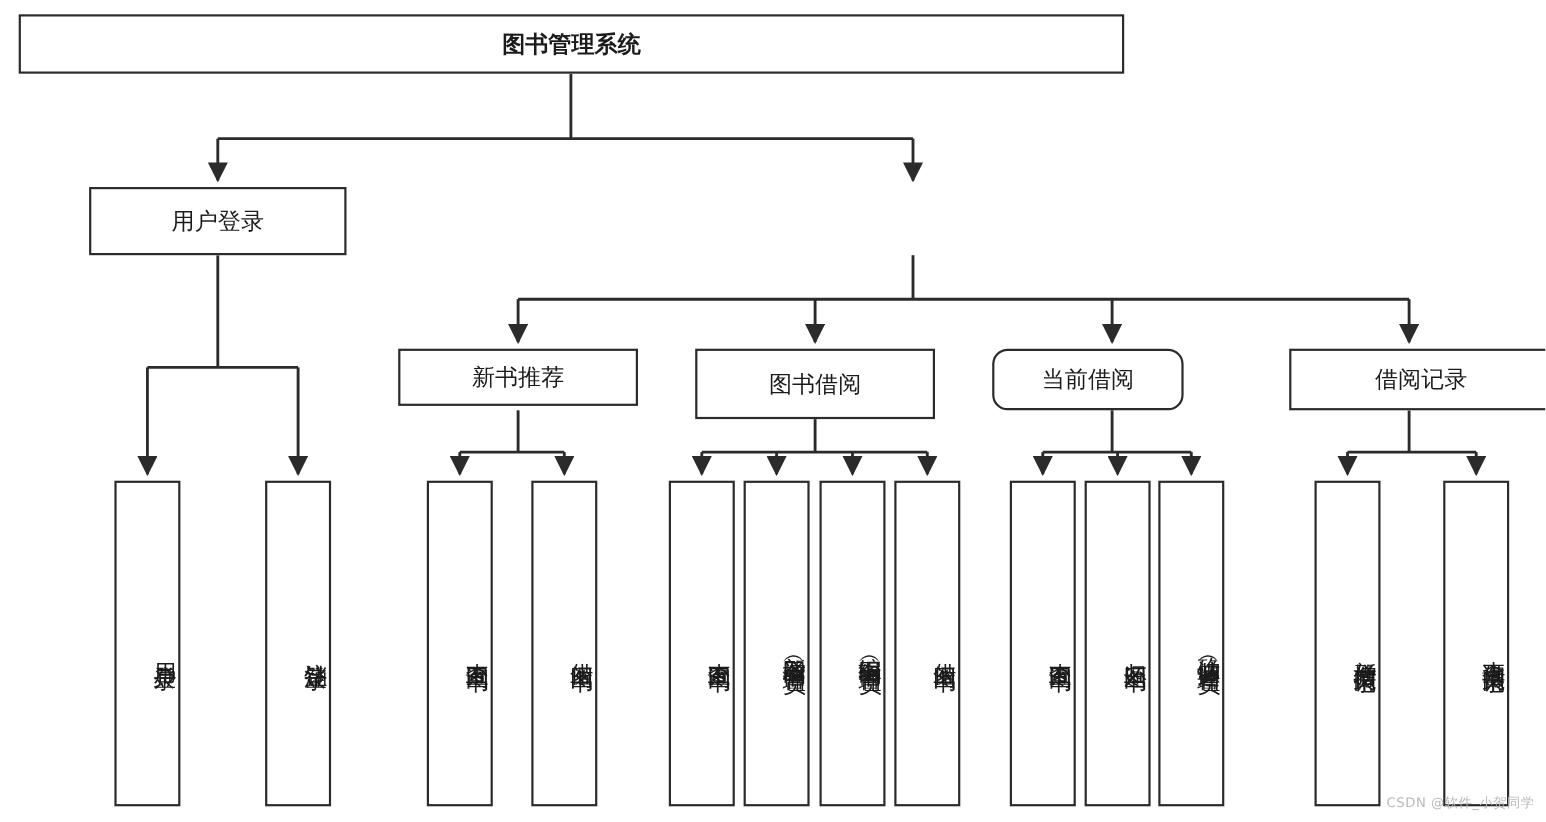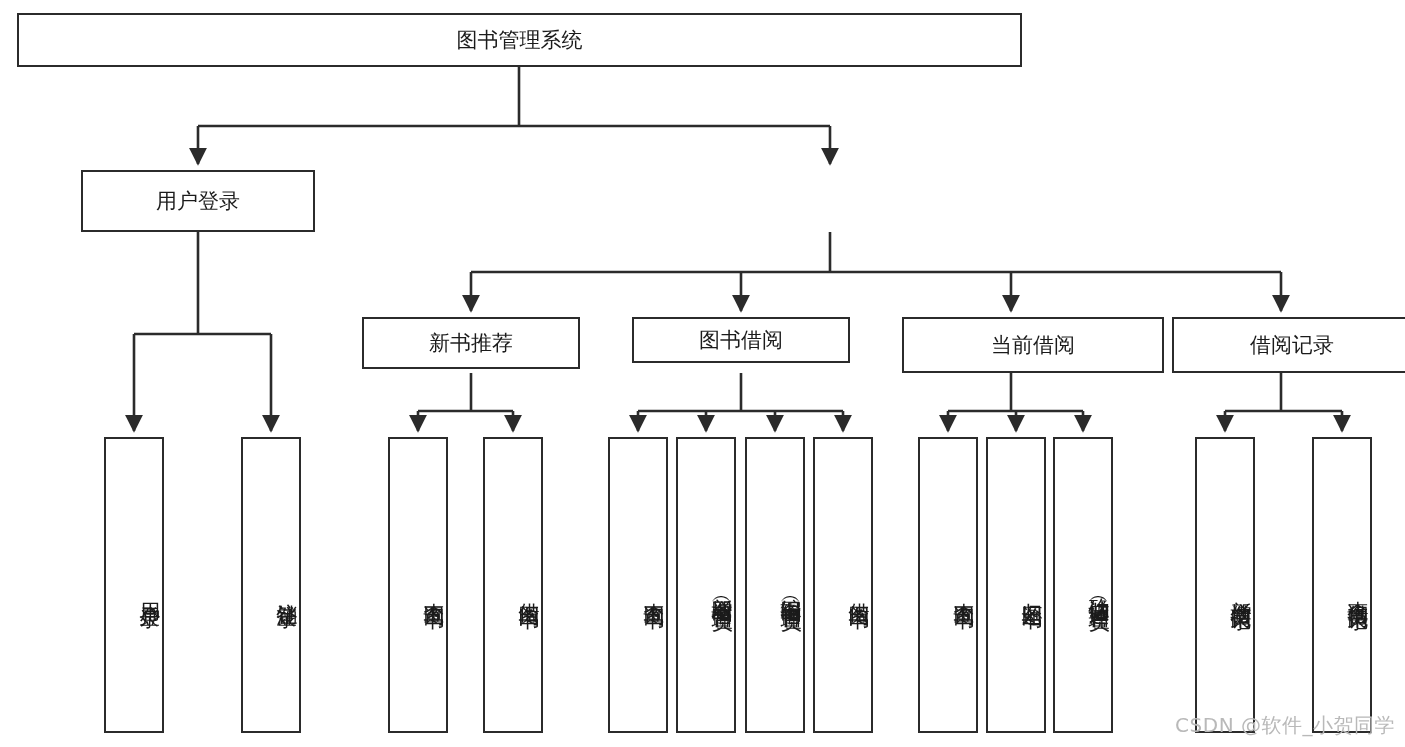--- a/index.html
+++ b/index.html
@@ -33,20 +33,21 @@
     background: #ffffff;
     display: flex;
     align-items: center;
     justify-content: center;
     color: #1b1b1b;
     line-height: 1.18;
     text-align: center;
   }
   .node.root {
     font-size: 21px;
+    font-weight: bold;
   }
   .node.branch {
     font-size: 21px;
   }
   .node.leaf {
     font-size: 21px;
     writing-mode: vertical-rl;
     text-orientation: upright;
     align-items: flex-start;
     justify-content: center;
@@ -56,21 +57,21 @@
   .leaf-label {
     writing-mode: vertical-rl;
     text-orientation: upright;
     letter-spacing: 2px;
     white-space: nowrap;
   }
   .watermark {
     position: absolute;
     right: 10px;
     bottom: 8px;
-    font-size: 20px;
+    font-size: 12px;
     color: #b9b9b9;
     white-space: nowrap;
     letter-spacing: 0.5px;
     margin-top: 13px;
   }
 </style>
 </head>
 <body>
 
 <div id="canvas">
@@ -131,24 +132,24 @@
     <span>图书管理系统</span>
   </div>
 
   <div class="node branch" style="left: 81px; top: 170px; width: 234px; height: 62px;">
     <span>用户登录</span>
   </div>
 
   <div class="node branch" style="left: 362px; top: 317px; width: 218px; height: 52px;">
     <span>新书推荐</span>
   </div>
-  <div class="node branch" style="left: 632px; top: 317px; width: 218px; height: 46px;">
+  <div class="node branch" style="left: 632px; top: 317px; width: 218px; height: 64px;">
     <span>图书借阅</span>
   </div>
-  <div class="node branch" style="left: 902px; top: 317px; width: 262px; height: 56px;">
+  <div class="node branch" style="left: 902px; top: 317px; width: 174px; height: 56px; border-radius: 14px;">
     <span>当前借阅</span>
   </div>
   <div class="node branch" style="left: 1172px; top: 317px; width: 240px; height: 56px;">
     <span>借阅记录</span>
   </div>
 
   <div class="node leaf" style="left: 104px; top: 437px; width: 60px; height: 296px;">
     <span class="leaf-label">用户登录</span>
   </div>
   <div class="node leaf" style="left: 241px; top: 437px; width: 60px; height: 296px;">

